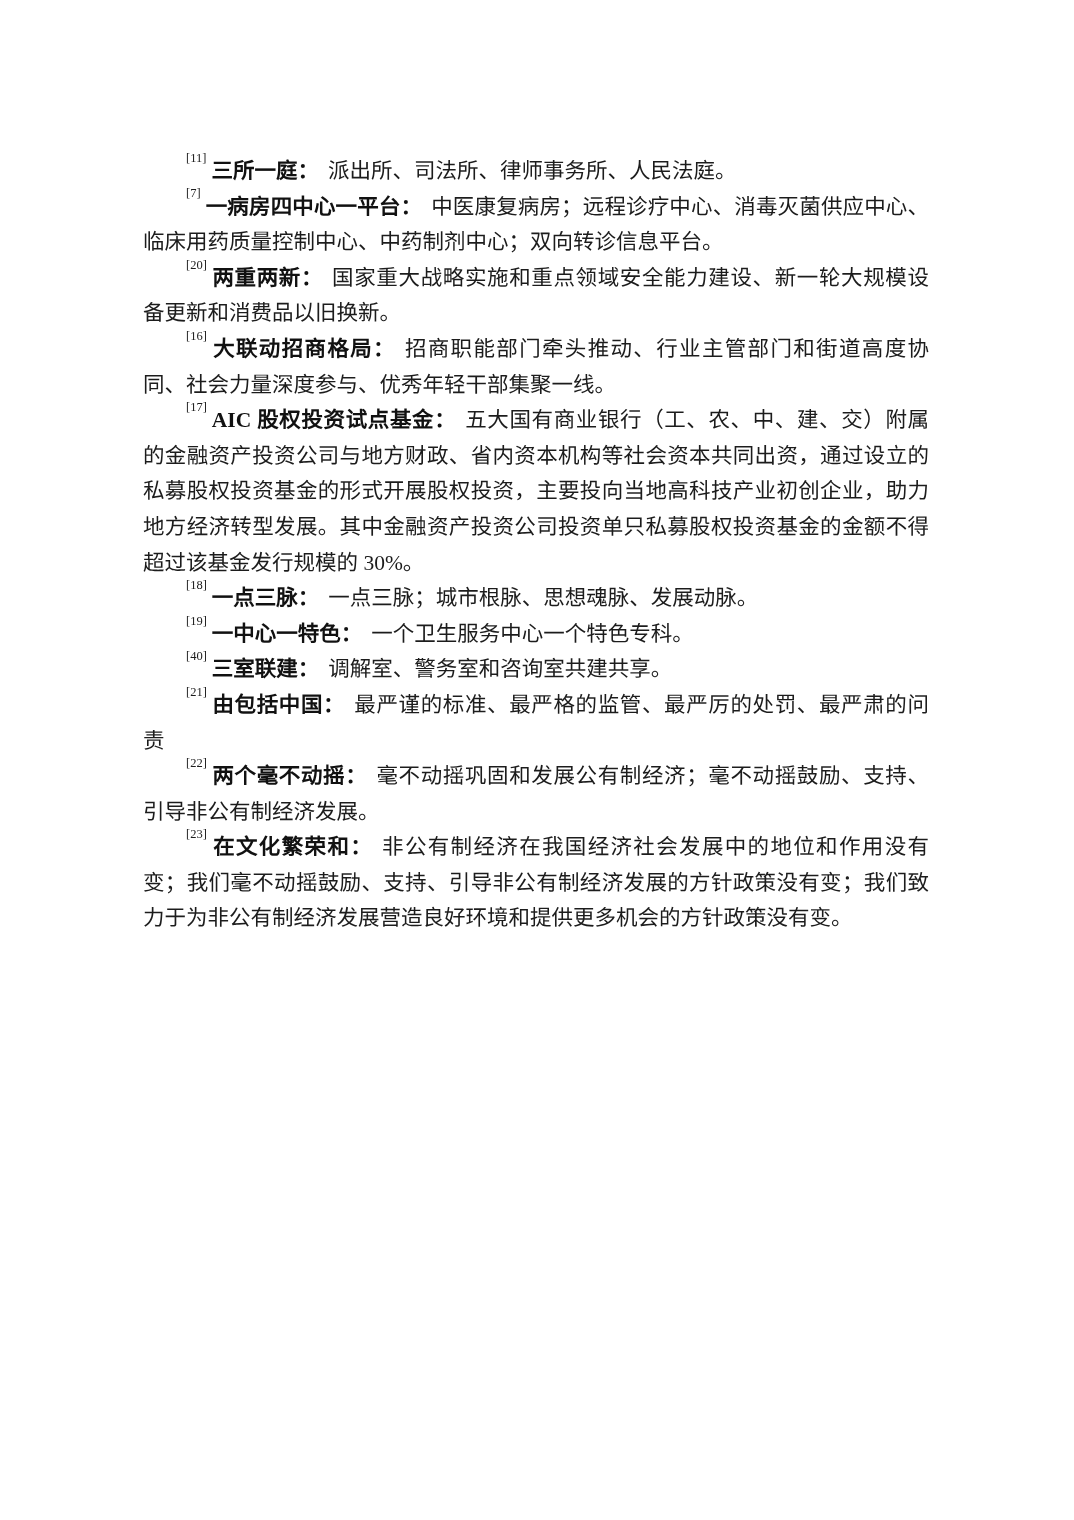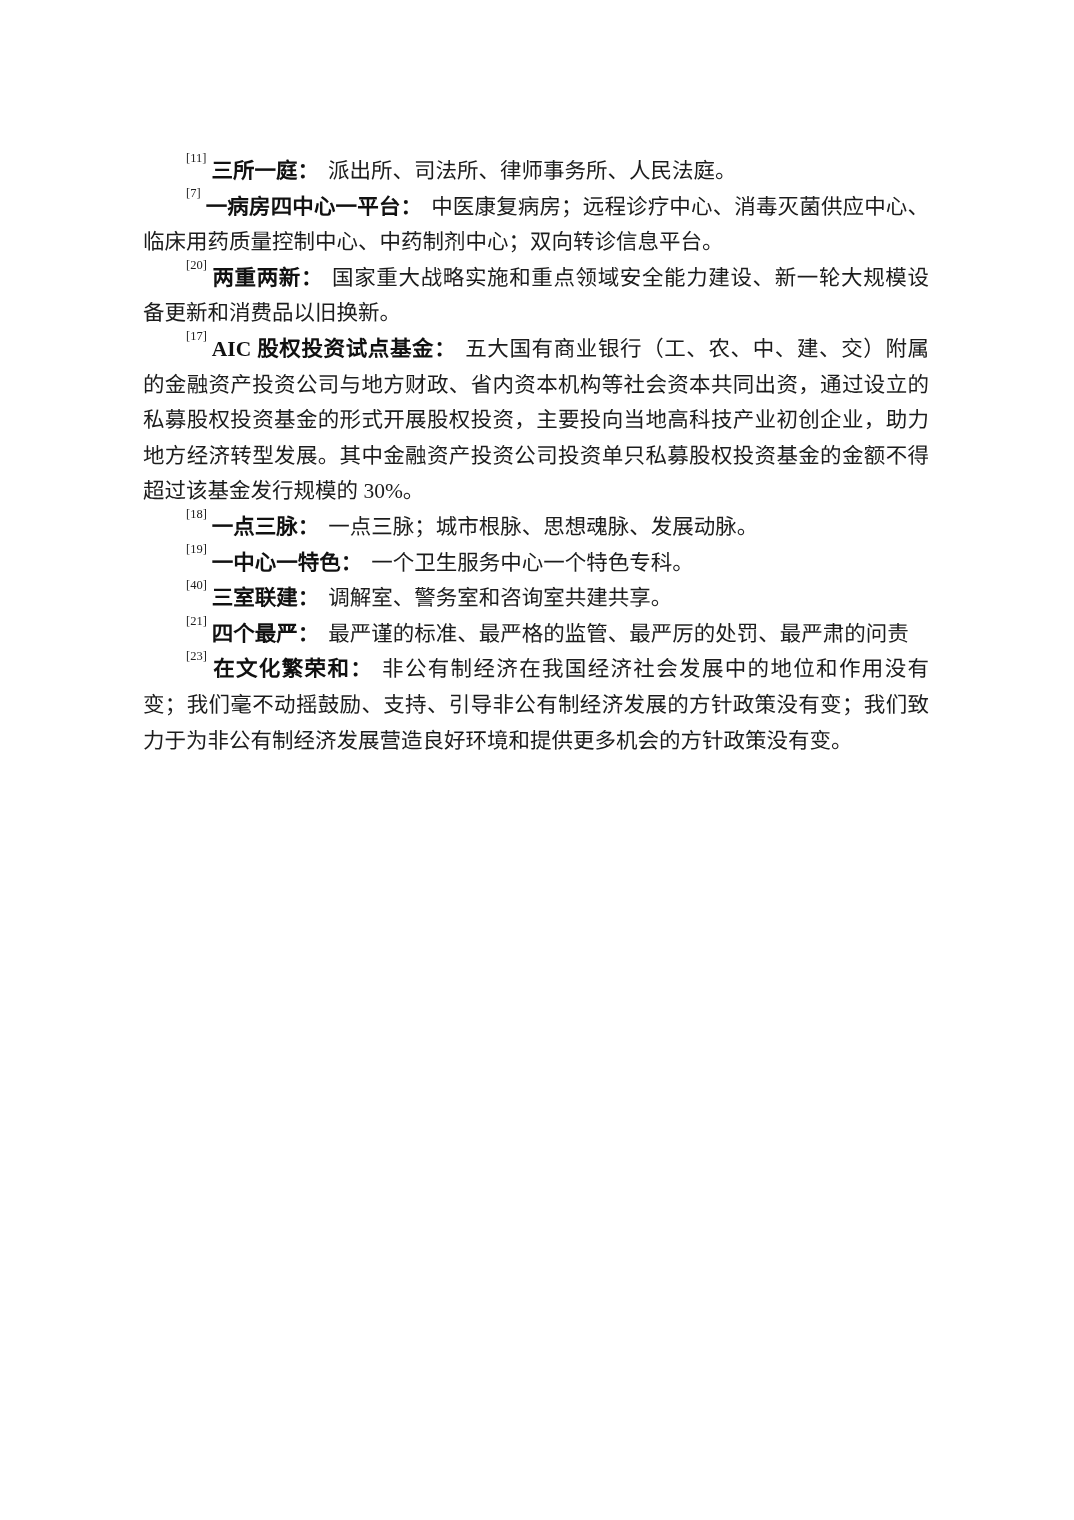--- a/index.html
+++ b/index.html
@@ -71,31 +71,33 @@
   <div class="content">
 
     <p class="fn"><sup class="marker">[11]</sup><span class="term">三所一庭：</span><span class="body-text">派出所、司法所、律师事务所、人民法庭。</span></p>
 
 
     <p class="fn"><sup class="marker">[7]</sup><span class="term">一病房四中心一平台：</span><span class="body-text">中医康复病房；远程诊疗中心、消毒灭菌供应中心、临床用药质量控制中心、中药制剂中心；双向转诊信息平台。</span></p>
 
     <p class="fn"><sup class="marker">[20]</sup><span class="term">两重两新：</span><span class="body-text">国家重大战略实施和重点领域安全能力建设、新一轮大规模设备更新和消费品以旧换新。</span></p>
 
 
+    <p class="fn"><sup class="marker">[16]</sup><span class="term">大联动招商格局：</span><span class="body-text">招商职能部门牵头推动、行业主管部门和街道高度协同、社会力量深度参与、优秀年轻干部集聚一线。</span></p>
 
     <p class="fn"><sup class="marker">[17]</sup><span class="term">AIC 股权投资试点基金：</span><span class="body-text">五大国有商业银行（工、农、中、建、交）附属的金融资产投资公司与地方财政、省内资本机构等社会资本共同出资，通过设立的私募股权投资基金的形式开展股权投资，主要投向当地高科技产业初创企业，助力地方经济转型发展。其中金融资产投资公司投资单只私募股权投资基金的金额不得超过该基金发行规模的 30%。</span></p>
 
     <p class="fn"><sup class="marker">[18]</sup><span class="term">一点三脉：</span><span class="body-text">一点三脉；城市根脉、思想魂脉、发展动脉。</span></p>
 
     <p class="fn"><sup class="marker">[19]</sup><span class="term">一中心一特色：</span><span class="body-text">一个卫生服务中心一个特色专科。</span></p>
 
     <p class="fn"><sup class="marker">[40]</sup><span class="term">三室联建：</span><span class="body-text">调解室、警务室和咨询室共建共享。</span></p>
 
-    <p class="fn"><sup class="marker">[21]</sup><span class="term">四个最严：</span><span class="body-text">最严谨的标准、最严格的监管、最严厉的处罚、最严肃的问责</span></p>
+    <p class="fn"><sup class="marker">[21]</sup><span class="term">由包括中国：</span><span class="body-text">最严谨的标准、最严格的监管、最严厉的处罚、最严肃的问责</span></p>
 
+    <p class="fn"><sup class="marker">[22]</sup><span class="term">两个毫不动摇：</span><span class="body-text">毫不动摇巩固和发展公有制经济；毫不动摇鼓励、支持、引导非公有制经济发展。</span></p>
 
     <p class="fn"><sup class="marker">[23]</sup><span class="term">在文化繁荣和：</span><span class="body-text">非公有制经济在我国经济社会发展中的地位和作用没有变；我们毫不动摇鼓励、支持、引导非公有制经济发展的方针政策没有变；我们致力于为非公有制经济发展营造良好环境和提供更多机会的方针政策没有变。</span></p>
 
   </div>
 
   <div class="page-footer">
     <span class="dash">—</span><span class="num">23</span><span class="dash">—</span>
   </div>
 </div>
 

